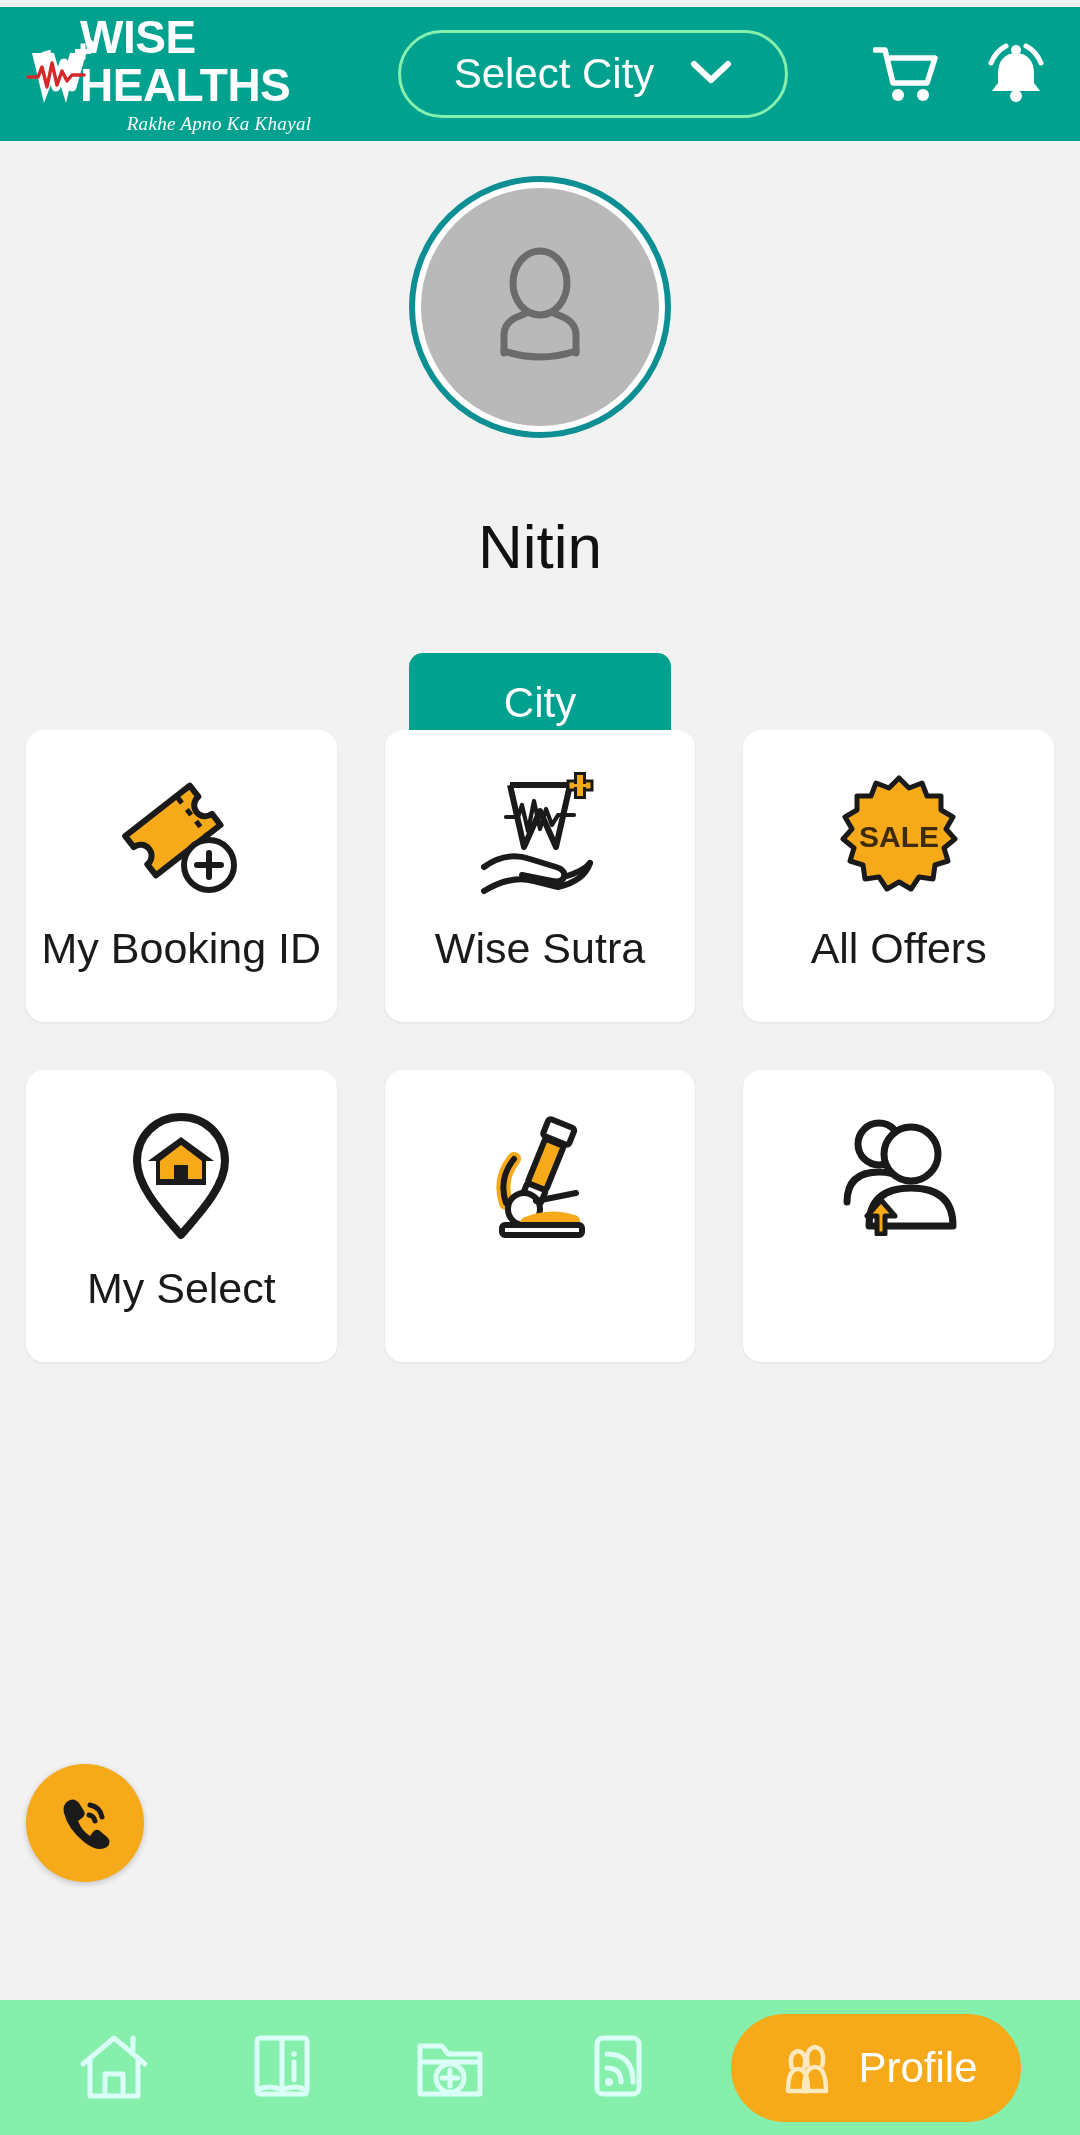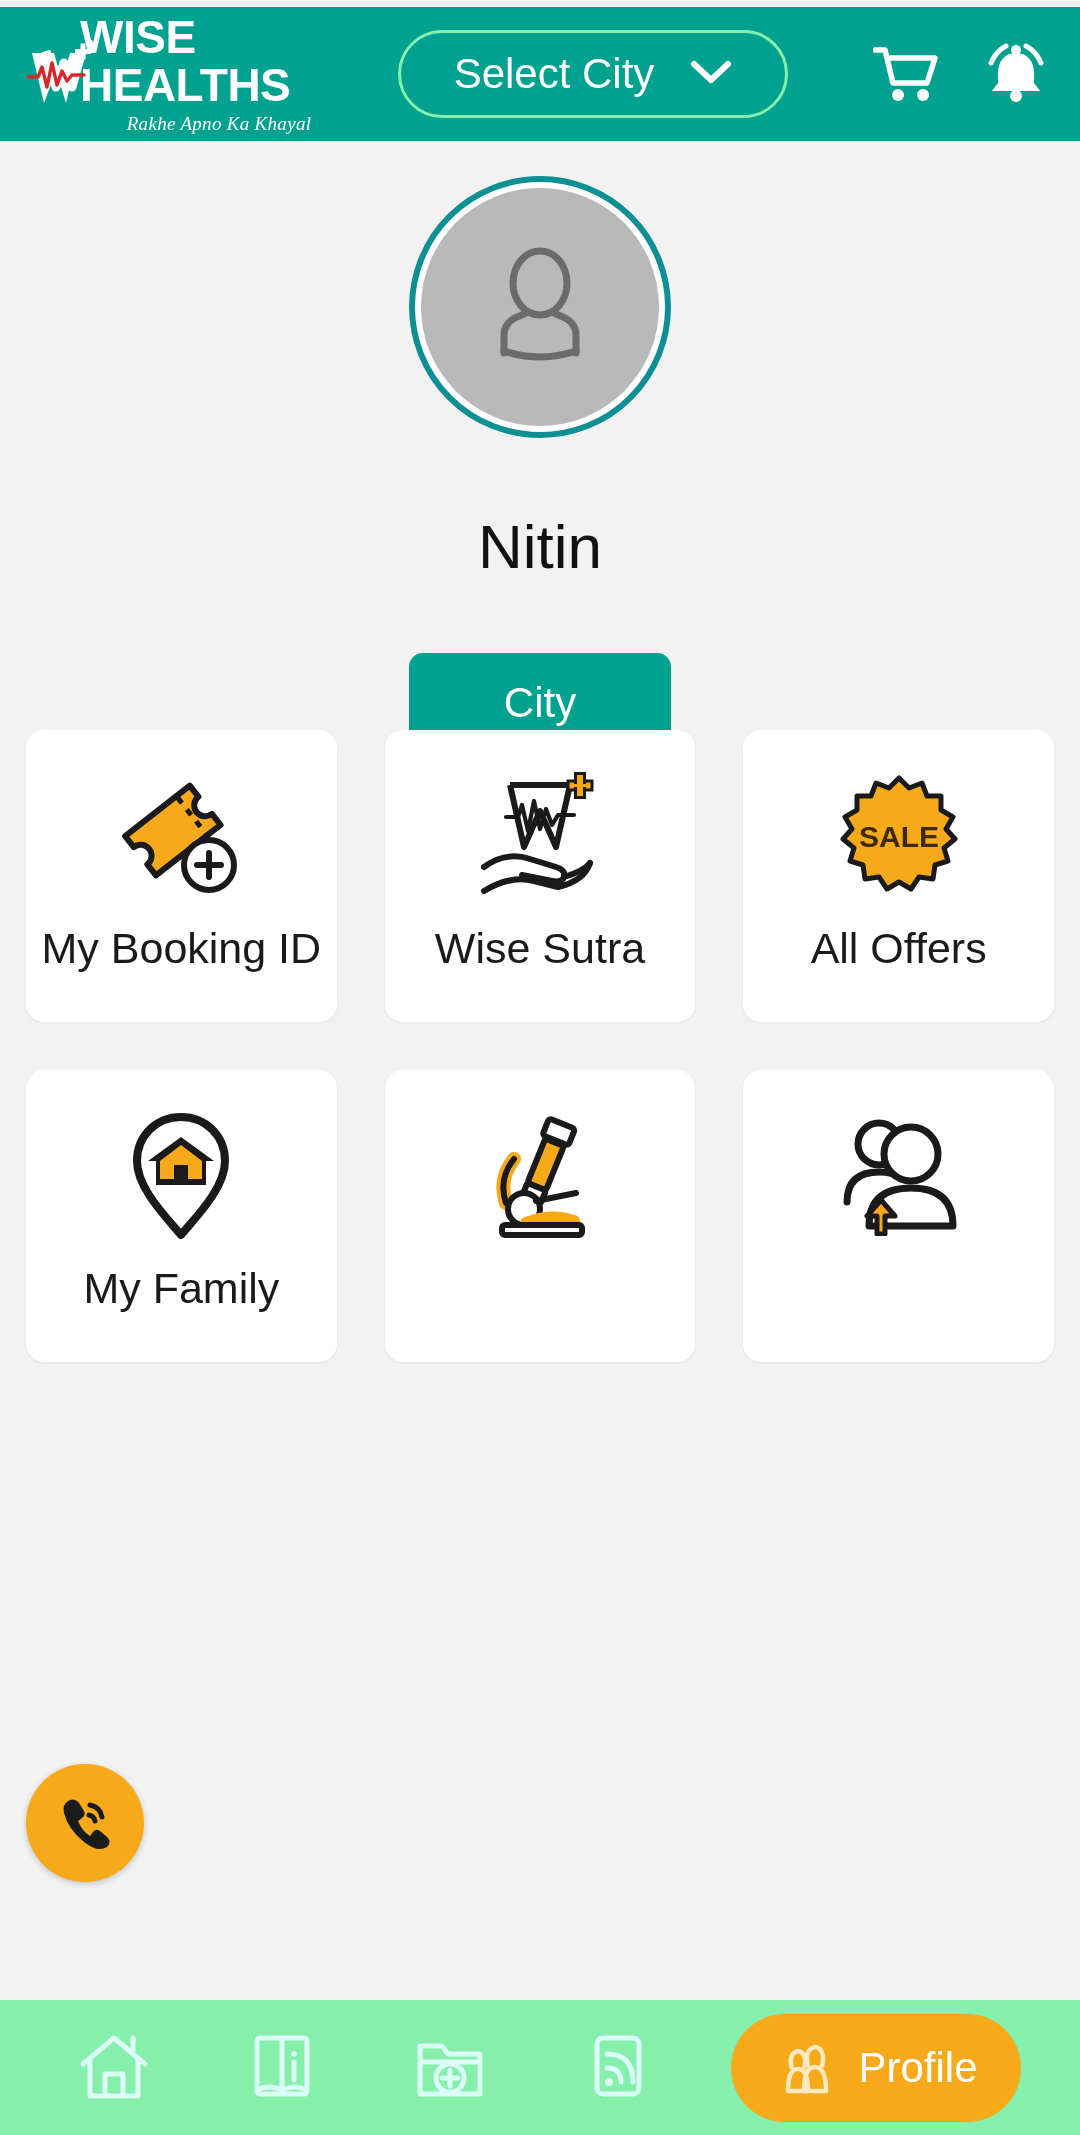--- a/index.html
+++ b/index.html
@@ -229,21 +229,21 @@
 
 
     <div class="card">
       <div class="card-icon">
         <svg width="110" height="130" viewBox="0 0 110 130">
           <path d="M55 6 C30 6 11 25 11 50 C11 78 42 108 55 124 C68 108 99 78 99 50 C99 25 80 6 55 6 Z" fill="#ffffff" stroke="#1a1a1a" stroke-width="8" stroke-linejoin="round"></path>
           <path d="M55 26 L88 50 L80 50 L80 74 L30 74 L30 50 L22 50 Z" fill="#1a1a1a"></path>
           <path d="M55 34 L76 50 L76 68 L62 68 L62 54 L48 54 L48 68 L34 68 L34 50 Z" fill="#f6a919"></path>
         </svg>
       </div>
-      <div class="card-label">My Family</div>
+      <div class="card-label">My Select</div>
     </div>
 
     <div class="card">
       <div class="card-icon">
         <svg width="120" height="126" viewBox="0 0 120 126">
           <g transform="rotate(22 60 60)">
             <rect x="48" y="6" width="28" height="18" rx="3" fill="#ffffff" stroke="#1a1a1a" stroke-width="6"></rect>
             <rect x="52" y="26" width="20" height="48" rx="3" fill="#f6a919" stroke="#1a1a1a" stroke-width="6"></rect>
             <rect x="52" y="74" width="20" height="14" rx="2" fill="#ffffff" stroke="#1a1a1a" stroke-width="6"></rect>
           </g>

